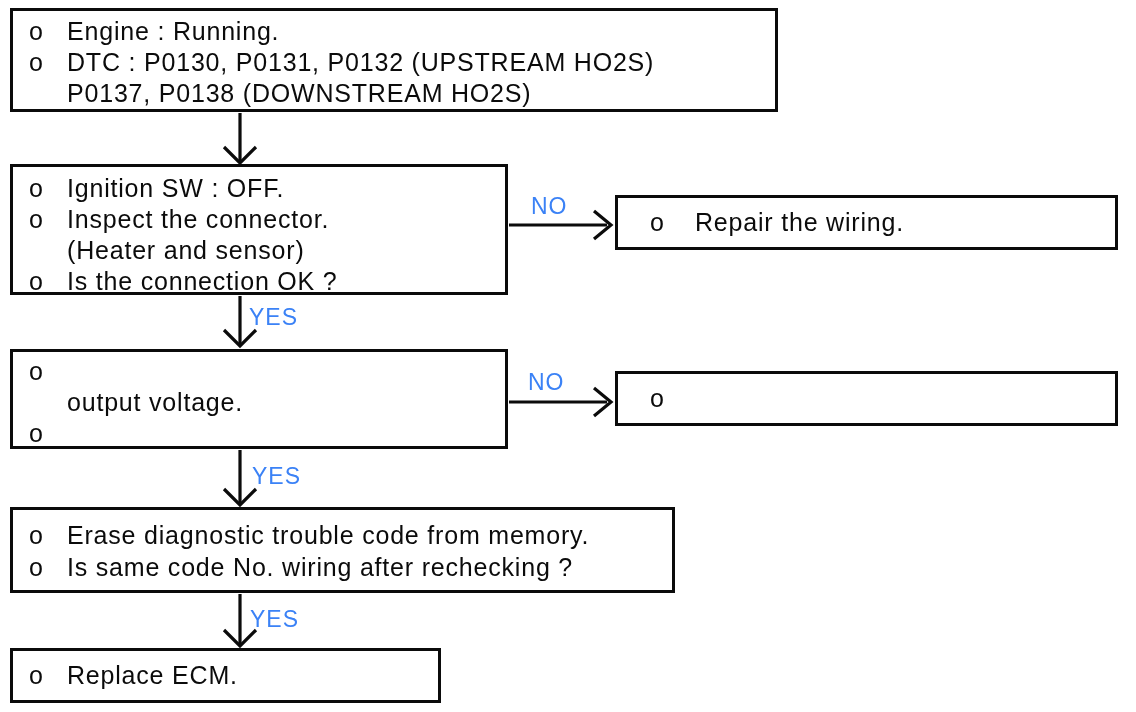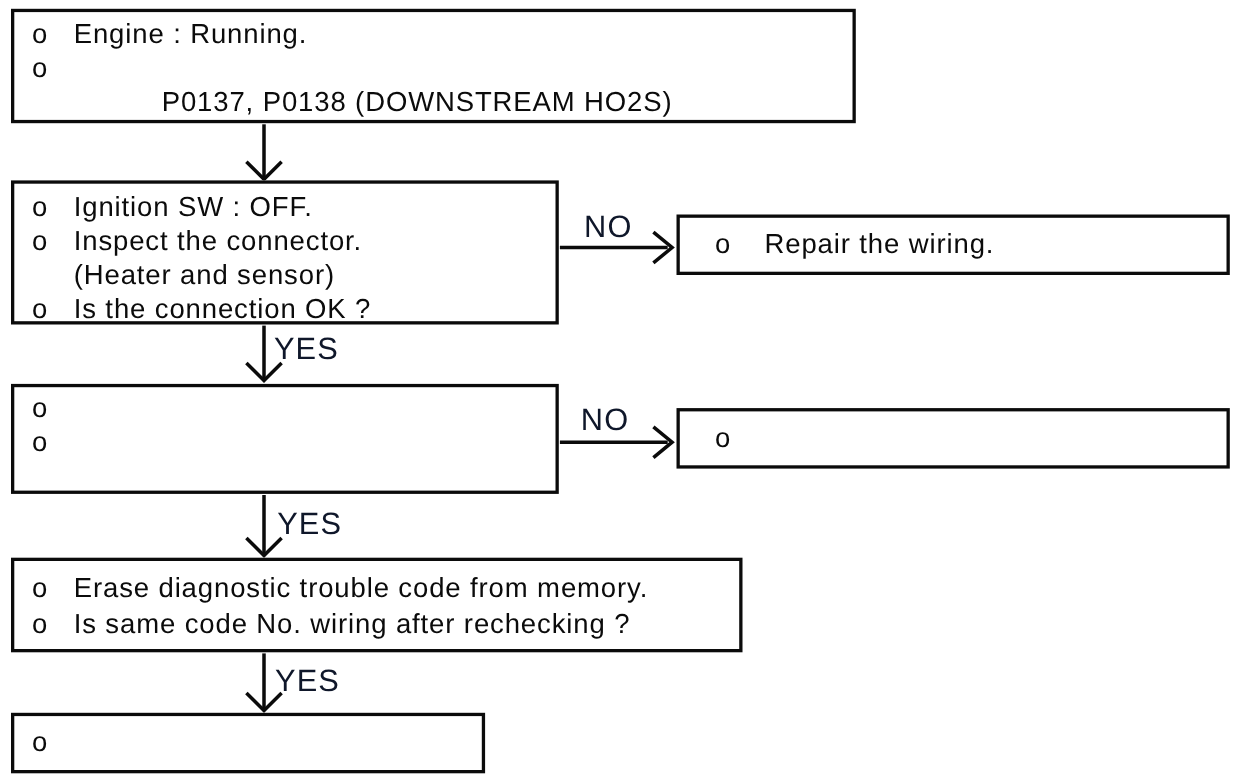--- a/index.html
+++ b/index.html
@@ -35,37 +35,37 @@
   }
   .line { display: flex; }
   .bullet {
     flex: 0 0 38px;
     text-align: left;
   }
   .rbullet {
     flex: 0 0 45px;
   }
   .rline { padding-left: 16px; }
-  .indent-dtc { margin-left: 80px; }
+  .indent-dtc { }
 
   
   #node-start          { left: 10px;  top: 8px;   width: 768px; height: 104px; }
   #node-connector      { left: 10px;  top: 164px; width: 498px; height: 131px; padding-top: 6px; }
   #node-repair-wiring  { left: 615px; top: 195px; width: 503px; height: 55px;  }
   #node-o2-voltage     { left: 10px;  top: 349px; width: 498px; height: 100px; padding-top: 4px; }
   #node-replace-o2     { left: 615px; top: 371px; width: 503px; height: 55px;  }
   #node-erase-dtc      { left: 10px;  top: 507px; width: 665px; height: 86px;  padding-top: 9px; line-height: 32px; }
   #node-replace-ecm    { left: 10px;  top: 648px; width: 431px; height: 55px;  }
 
   .edge-label {
     position: absolute;
-    font-size: 28px;
+    font-size: 23px;
     letter-spacing: 1px;
     line-height: 28px;
-    color: #0f172a;
+    color: #3b82f6;
   }
   #label-no-1  { left: 531px; top: 192px; }
   #label-yes-1 { left: 249px; top: 303px; }
   #label-no-2  { left: 528px; top: 368px; }
   #label-yes-2 { left: 252px; top: 462px; }
   #label-yes-3 { left: 250px; top: 605px; }
 
   #arrow-layer {
     position: absolute;
     left: 0; top: 0;
@@ -110,20 +110,21 @@
     </g>
   </svg>
 
   <div id="node-start" class="flow-node node-pad">
     <div class="line">
       <span class="bullet">o</span>
       <span class="txt">Engine : Running.</span>
     </div>
     <div class="line">
       <span class="bullet">o</span>
+      <span class="txt">DTC : P0130, P0131, P0132 (UPSTREAM HO2S)</span>
     </div>
     <div class="line">
       <span class="bullet"></span>
       <span class="txt indent-dtc">P0137, P0138 (DOWNSTREAM HO2S)</span>
     </div>
   </div>
 
   <div id="node-connector" class="flow-node node-pad">
     <div class="line">
       <span class="bullet">o</span>
@@ -148,20 +149,24 @@
       <span class="bullet rbullet">o</span>
       <span class="txt">Repair the wiring.</span>
     </div>
   </div>
 
   <div id="node-o2-voltage" class="flow-node node-pad">
     <div class="line">
       <span class="bullet">o</span>
     </div>
     <div class="line">
+      <span class="bullet"></span>
+      <span class="txt">output voltage.</span>
+    </div>
+    <div class="line">
       <span class="bullet">o</span>
     </div>
   </div>
 
   <div id="node-replace-o2" class="flow-node node-center">
     <div class="line rline">
       <span class="bullet rbullet">o</span>
     </div>
   </div>
 
@@ -172,20 +177,21 @@
     </div>
     <div class="line">
       <span class="bullet">o</span>
       <span class="txt">Is same code No. wiring after rechecking ?</span>
     </div>
   </div>
 
   <div id="node-replace-ecm" class="flow-node node-center">
     <div class="line">
       <span class="bullet">o</span>
+      <span class="txt">Replace ECM.</span>
     </div>
   </div>
 
   <div id="label-no-1" class="edge-label">NO</div>
   <div id="label-yes-1" class="edge-label">YES</div>
   <div id="label-no-2" class="edge-label">NO</div>
   <div id="label-yes-2" class="edge-label">YES</div>
   <div id="label-yes-3" class="edge-label">YES</div>
 
 </div>

